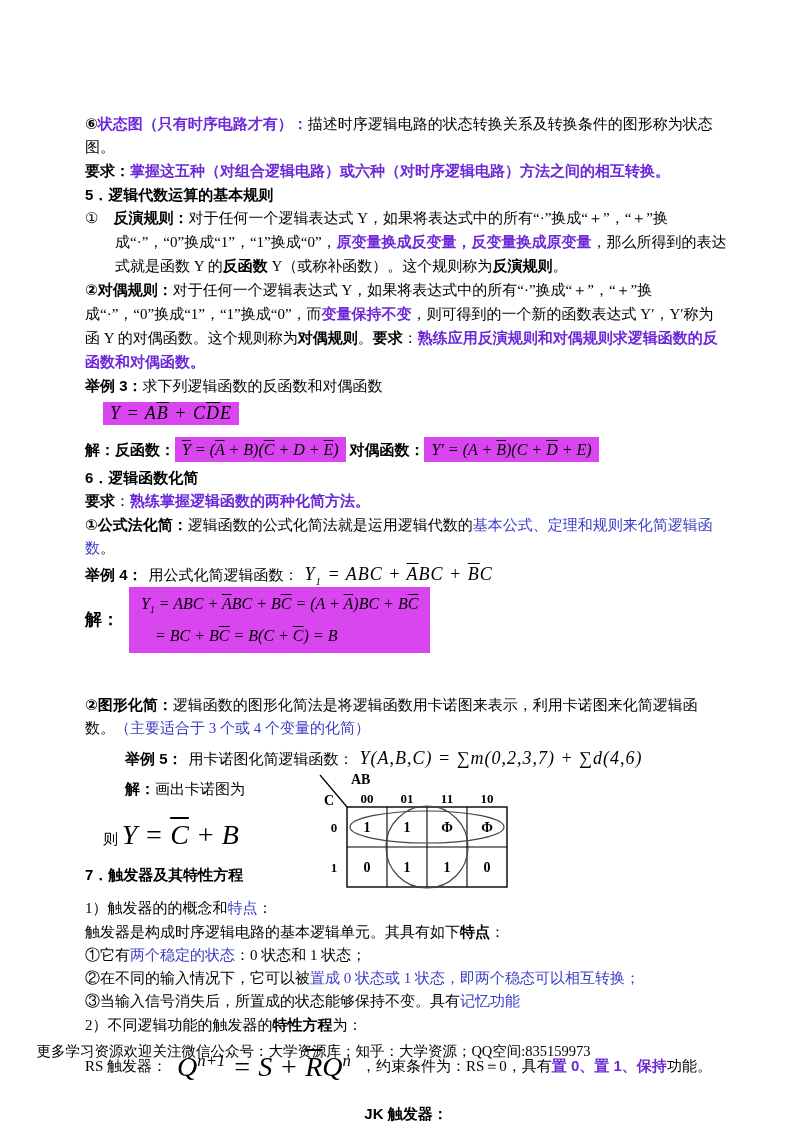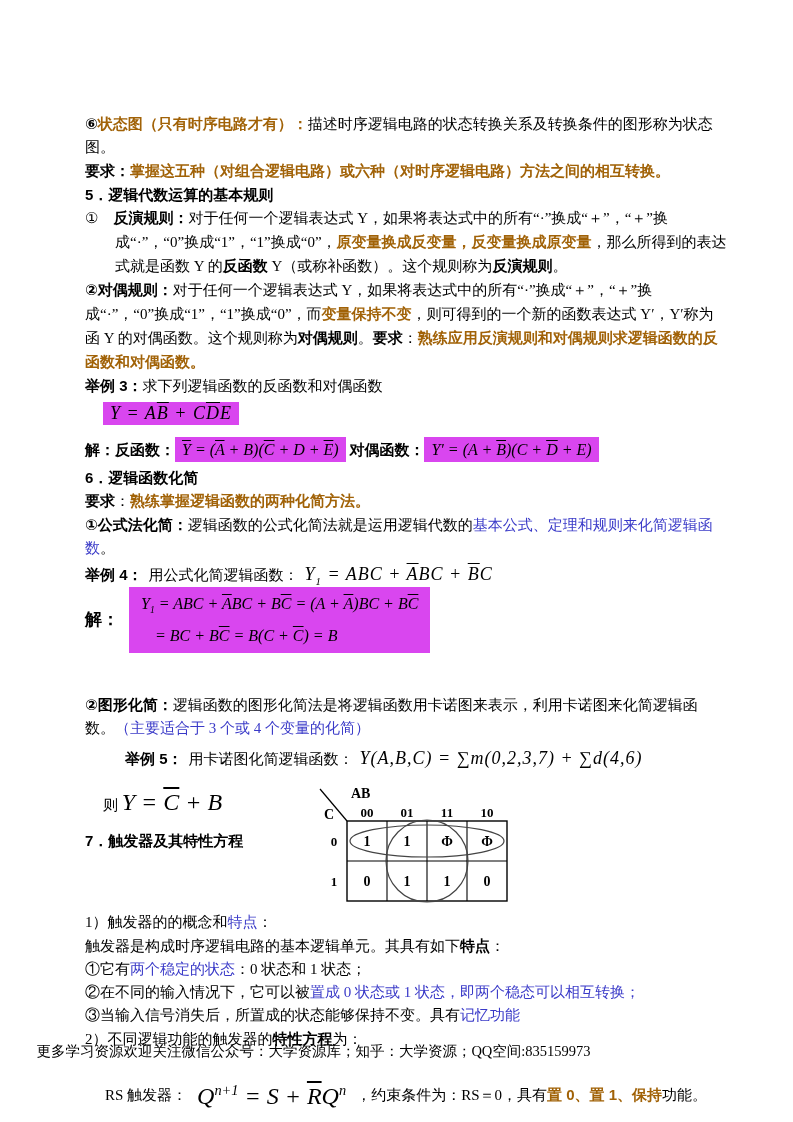--- a/index.html
+++ b/index.html
@@ -1,33 +1,33 @@
 <!DOCTYPE html>
 <html><head>
 <meta charset="utf-8">
 <style>
   html,body{margin:0;padding:0;background:#fff;}
   .page{position:relative;width:793px;height:1122px;background:#ffffff;overflow:hidden;
         font-family:"Liberation Serif","DejaVu Serif",serif;font-size:15px;color:#000;}
   .content{position:absolute;left:85px;top:112px;width:642px;}
   p{margin:0;line-height:23px;}
   .hei{font-family:"Liberation Sans","DejaVu Sans",sans-serif;font-weight:bold;}
-  .bb{color:#a16207;}           
+  .bb{color:#6d28d9;}           
   .blu{color:#3a3ac8;}          
   .red{color:#000000;}          
   .hlbox{background:#d946ef;display:inline-block;padding:1px 7px;}
   .fm{font-family:"Liberation Serif","DejaVu Serif",serif;font-style:italic;}
   .fm sup,.fm sub{font-size:0.6em;}
   .ov{text-decoration:overline;}
   .hang{padding-left:30px;text-indent:-30px;}
   .row{display:flex;align-items:center;gap:10px;}
   .base{display:flex;align-items:baseline;gap:6px;flex-wrap:wrap;}
   .f-lg{font-size:18px;letter-spacing:1px;}
   .f-md{font-size:16px;}
-  .f-xl{font-size:24px;}
+  .f-xl{font-size:28px;}
   .kwrap{position:relative;min-height:120px;margin-top:6px;}
   .ksvg{position:absolute;left:233px;top:-8px;}
   .footer{position:absolute;top:1042px;left:0;width:627px;text-align:center;font-size:14.5px;}
   .mt4{margin-top:4px;}.mt8{margin-top:8px;margin-left:40px;}.mt12{margin-top:12px;}
   .gap-big{margin-bottom:40px;}
   svg text{font-family:"Liberation Serif","DejaVu Serif",serif;}
 </style>
 </head>
 <body>
 
@@ -74,20 +74,21 @@
 
     <p><span class="hei red">②图形化简：</span><span>逻辑函数的图形化简法是将逻辑函数用</span><span class="red">卡诺图</span><span>来表示，利用卡诺图来化简逻辑函数。</span><span class="blu">（主要适合于 3 个或 4 个变量的化简）</span></p>
 
     <div class="base mt8">
       <span class="hei">举例 5：</span>
         <span>用卡诺图化简逻辑函数：</span>
       <span class="fm f-lg">Y(A,B,C) = ∑m(0,2,3,7) + ∑d(4,6)</span>
     </div>
 
     <div class="kwrap">
+      <p class="mt8"><span class="hei">解：</span><span>画出卡诺图为</span></p>
 
       <p style="margin-top:22px;margin-left:18px;"><span>则</span> <span class="fm f-xl">Y = <span class="ov">C</span> + B</span></p>
 
       <p class="hei" style="margin-top:12px;">7．触发器及其特性方程</p>
 
       <svg class="ksvg" width="195" height="122" viewBox="0 0 195 122">
         <line x1="2" y1="6" x2="29" y2="38" stroke="#000" stroke-width="1.2"></line>
         <text x="33" y="15" font-size="14" font-weight="bold">AB</text>
         <text x="6" y="36" font-size="14" font-weight="bold">C</text>
         <text x="49" y="34" font-size="13" font-weight="bold" text-anchor="middle">00</text>
@@ -114,21 +115,21 @@
       </svg>
     </div>
 
     <p><span>1）触发器的的概念和</span><span class="blu">特点</span><span>：</span></p>
     <p><span>触发器是构成时序逻辑电路的基本逻辑单元。其具有如下</span><span class="hei red">特点</span><span>：</span></p>
     <p><span>①它有</span><span class="blu">两个稳定的状态</span><span>：0 状态和 1 状态；</span></p>
     <p><span>②在不同的输入情况下，它可以被</span><span class="blu">置成 0 状态或 1 状态，即两个稳态可以相互转换</span><span class="blu">；</span></p>
     <p><span>③当输入信号消失后，所置成的状态能够保持不变。具有</span><span class="blu">记忆功能</span></p>
     <p><span>2）不同逻辑功能的触发器的</span><span class="hei red">特性方程</span><span>为：</span></p>
 
-    <div class="row" style="margin-top:31px;justify-content:center;">
+    <div class="row" style="margin-top:14px;">
       <span>RS 触发器：</span>
         <span class="fm f-xl">Q<sup>n+1</sup> = S + <span class="ov">R</span>Q<sup>n</sup></span>
         <span><span>，约束条件为：RS＝0，具有</span><span class="hei bb">置 0、置 1、保持</span><span>功能。</span></span>
     </div>
 
     <div class="row" style="margin-top:22px;flex-direction:column;">
       <span class="hei red">JK 触发器：</span>
         <span class="fm f-xl">Q<sup>n+1</sup> = J<span class="ov">Q</span><sup>n</sup> + <span class="ov">K</span>Q<sup>n</sup></span>
         <span><span>，具有</span><span class="hei bb">置 0、置 1、保持、翻转</span><span>功能。</span></span>
     </div>

